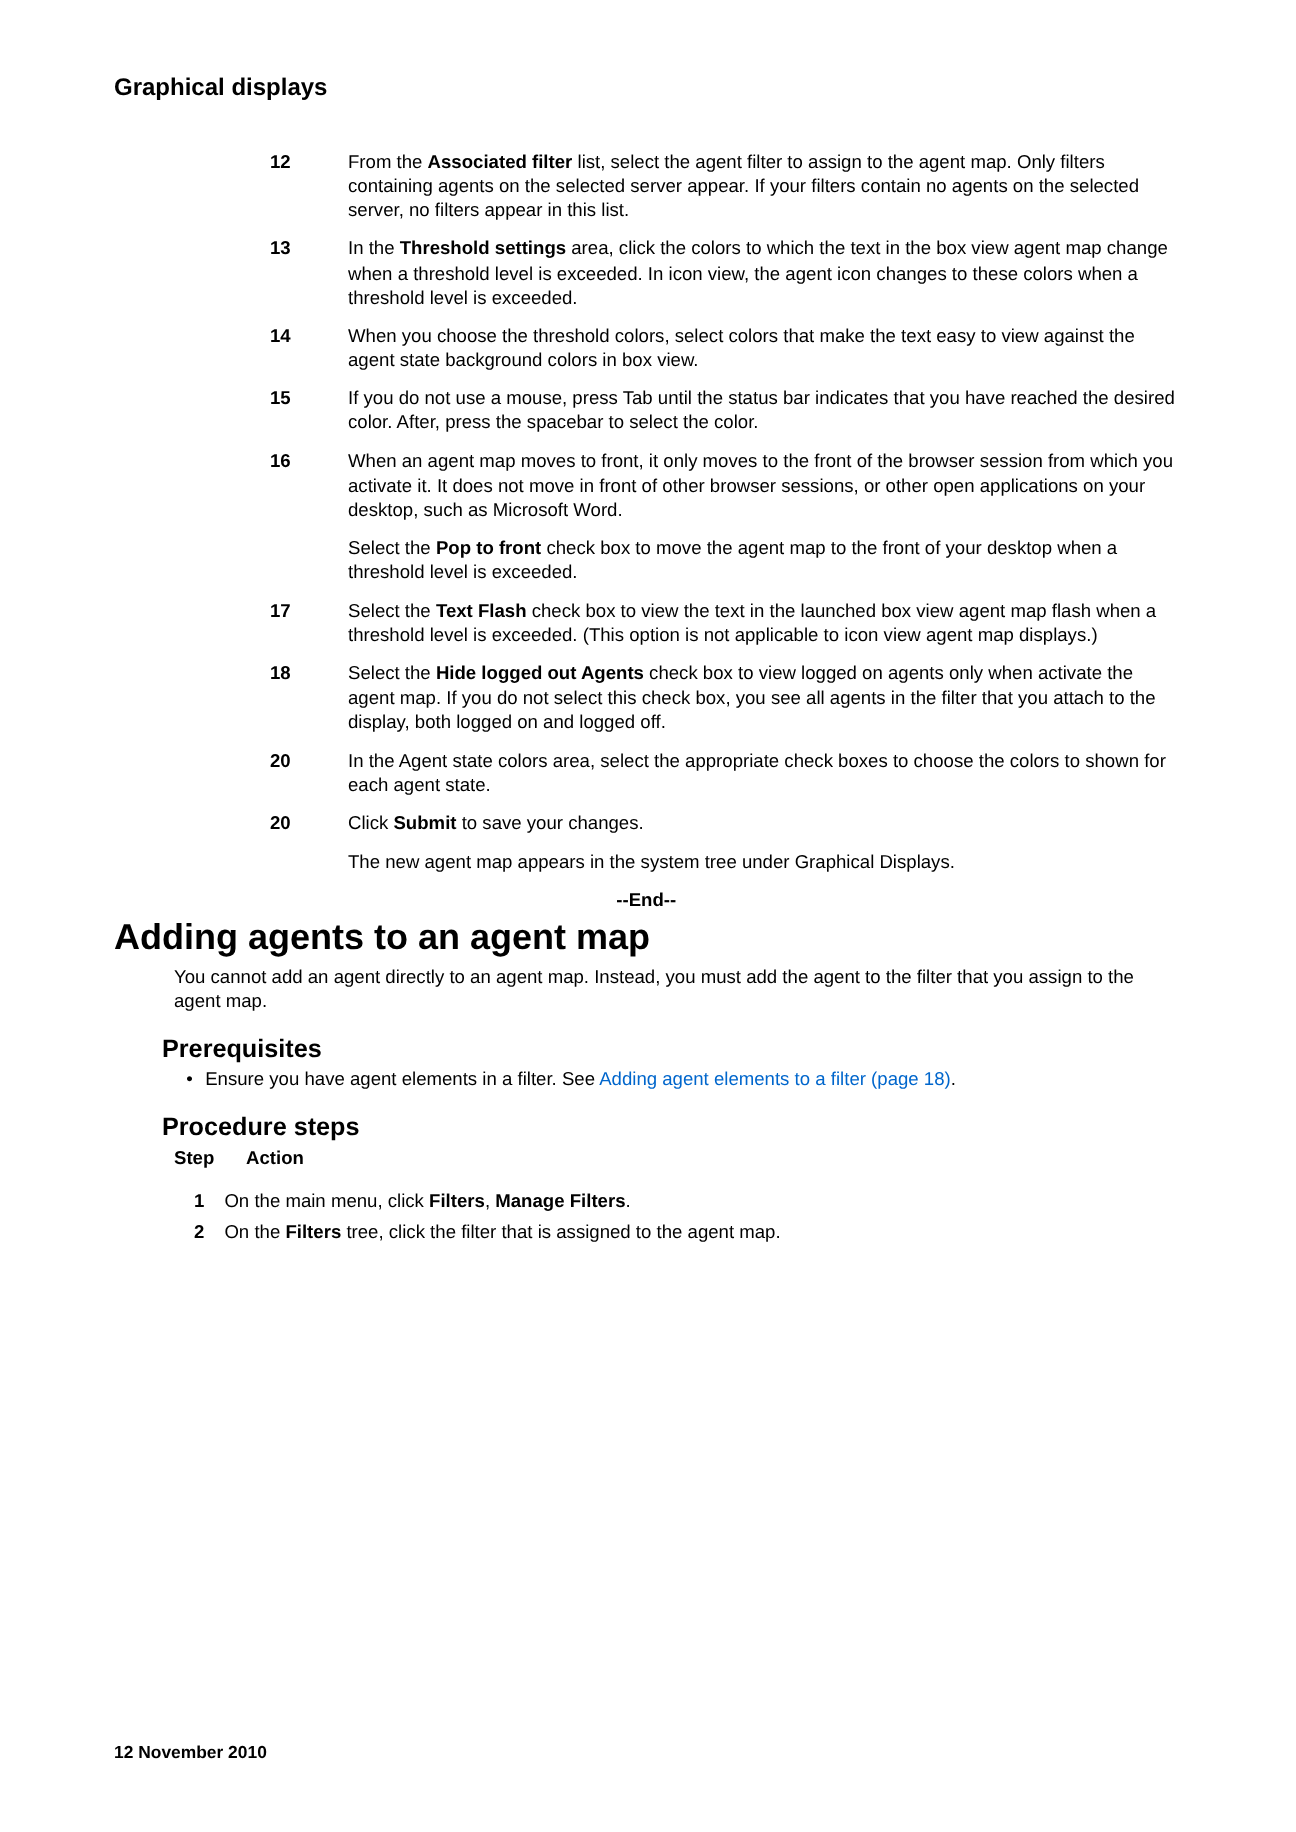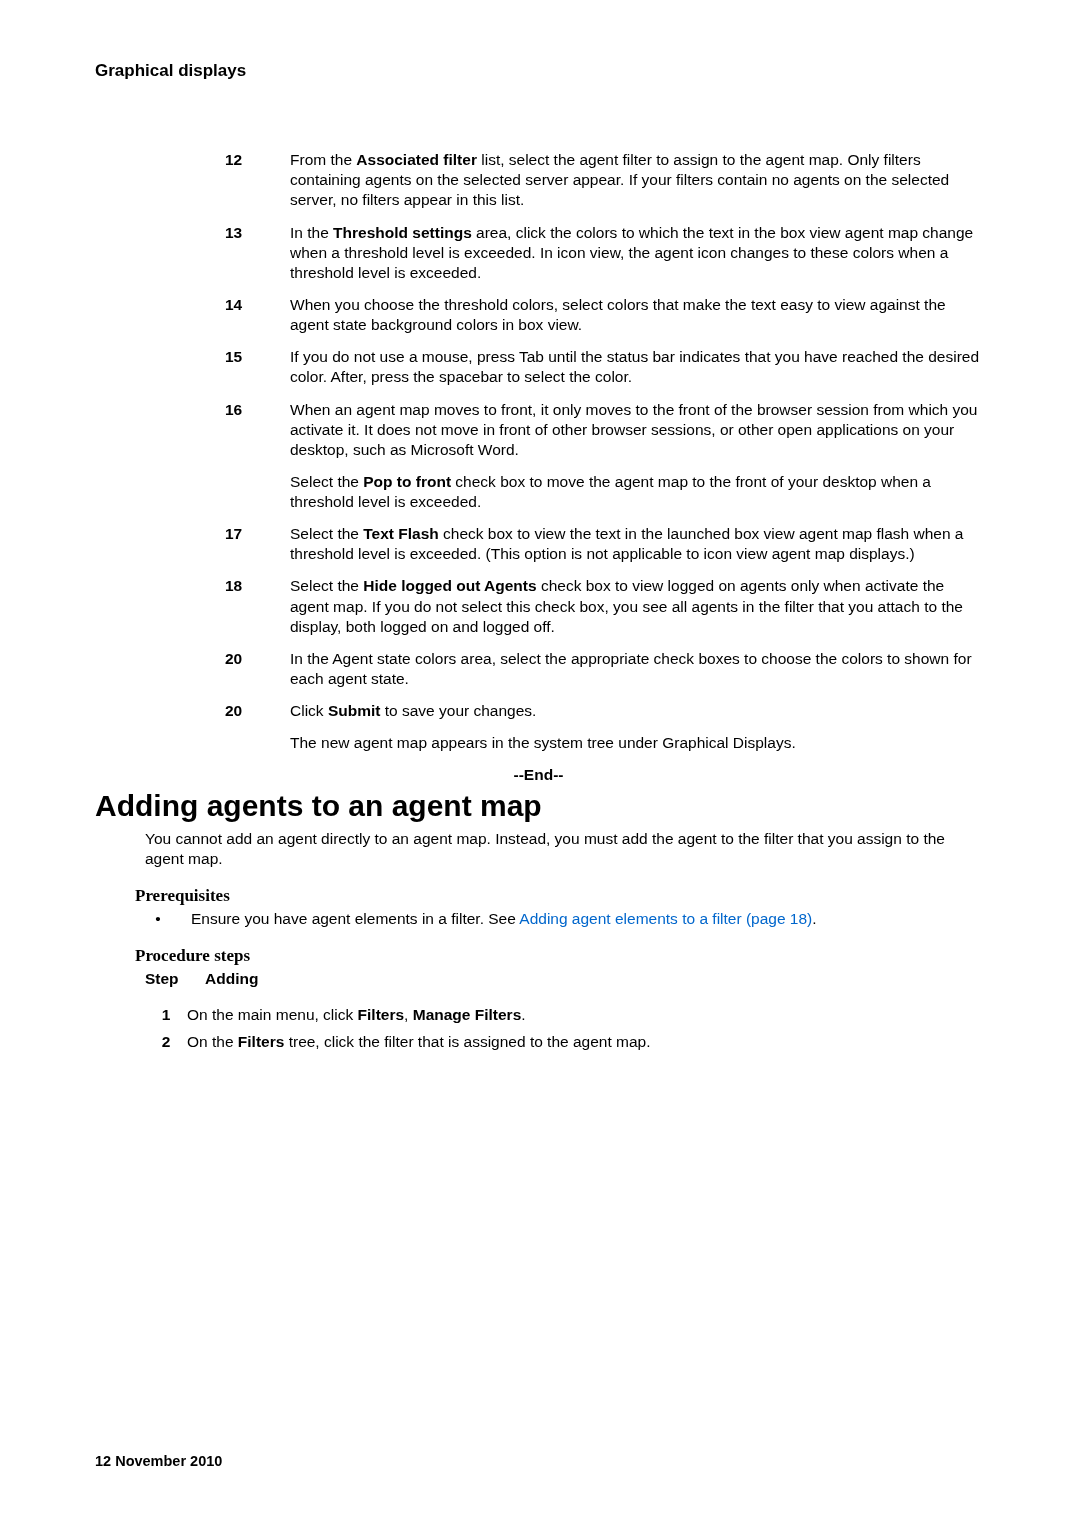--- a/index.html
+++ b/index.html
@@ -13,22 +13,22 @@
     margin: 0;
     padding: 0;
     box-sizing: border-box;
     position: relative;
   }
   .page {
     padding: 60px 98px 0 95px;
   }
   .header-title {
     font-weight: bold;
-    font-size: 17px;
-    margin-bottom: 68px;
+    font-size: 20px;
+    margin-bottom: 40px;
   }
   .step-list {
     margin-left: 130px;
   }
   .step-row {
     display: flex;
     margin-bottom: 12px;
   }
   .step-num {
     font-weight: bold;
@@ -51,37 +51,36 @@
   .h2 {
     font-size: 30px;
     font-weight: bold;
     margin: 0 0 4px 0;
   }
   .intro-para {
     margin: 0 0 16px 50px;
     padding-right: 10px;
   }
   .h3 {
-    font-size: 17px;
+    font-size: 21px;
     font-weight: bold;
     margin: 0 0 2px 40px;
-    font-family: Liberation Serif, serif;
   }
   .bullet-list {
     margin: 0 0 16px 50px;
   }
   .bullet-row {
     display: flex;
   }
   .bullet-dot {
     width: 26px;
     flex: 0 0 26px;
     text-align: center;
   }
-  .bullet-body { flex: 1; margin-left: 20px; }
+  .bullet-body { flex: 1; }
   .link { color: #0066cc; }
   .procedure-steps {
     margin-left: 50px;
   }
   .proc-header {
     display: flex;
     margin-bottom: 16px;
     font-weight: bold;
   }
   .proc-header .col1 { width: 60px; flex: 0 0 60px; }
@@ -186,21 +185,21 @@
       <div class="bullet-body">
         <span>Ensure you have agent elements in a filter. See </span><span class="link">Adding agent elements to a filter (page 18)</span><span>.</span>
       </div>
     </div>
   </div>
 
   <div class="h3">Procedure steps</div>
   <div class="procedure-steps">
     <div class="proc-header">
       <div class="col1">Step</div>
-      <div>Adding</div>
+      <div>Action</div>
     </div>
     <div id="proc-steps">
         <div class="proc-row">
           <div class="pn">1</div>
           <div>On the main menu, click <b>Filters</b>, <b>Manage Filters</b>.</div>
         </div>
         <div class="proc-row">
           <div class="pn">2</div>
           <div>On the <b>Filters</b> tree, click the filter that is assigned to the agent map.</div>
         </div>

